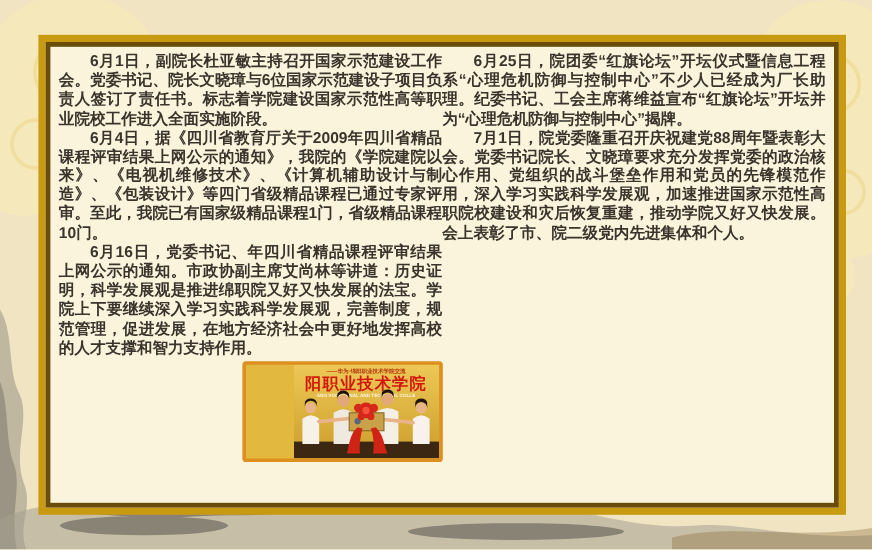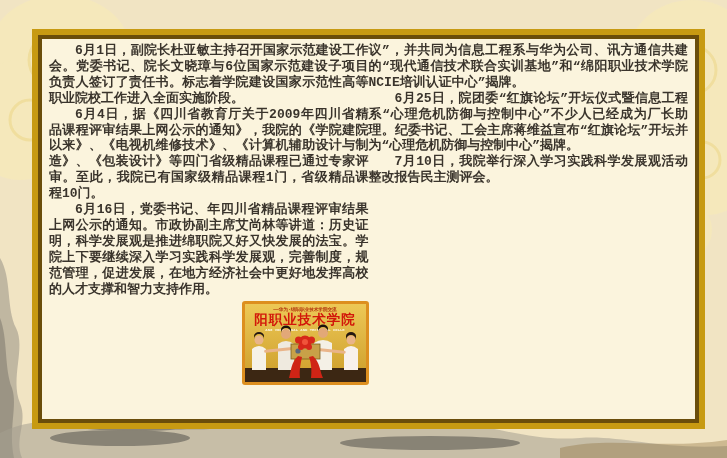--- a/index.html
+++ b/index.html
@@ -18,33 +18,34 @@
   #ink-left{left:0;bottom:0;}
   #ink-bottom{left:0;bottom:0;}
   .frame{
     position:absolute;left:38px;top:35px;width:661px;height:388px;
     box-sizing:border-box;border:4px solid var(--frame-dark);
     box-shadow:0 0 0 6px var(--frame-gold);
     background:var(--content-bg);
     z-index:2;
   }
   .cols{
-    display:flex;padding:4px 7px;height:100%;box-sizing:border-box;font-family:Liberation Mono, monospace;
+    display:flex;padding:4px 7px;height:100%;box-sizing:border-box;
   }
   .col{
     flex:1;min-width:0;
     font-size:13px;line-height:15.9px;font-weight:bold;color:var(--text);
     text-align:justify;
   }
   .col p{margin:0;text-indent:2em;}
   .col p.cont{text-indent:0;}
   .photo{
     float:right;width:121px;height:78px;margin:3px 0 0 6px;
     border:3px solid var(--photo-border);border-radius:3px;overflow:hidden;
     background:#e2b83f;
+    padding-left:40px;
   }
   .photo svg{display:block;}
 </style>
 </head>
 <body>
 
 <svg id="flower-tl" class="decor" width="190" height="210" viewBox="0 0 190 210">
   <g fill="#f6e9ba" opacity="0.85">
     <ellipse cx="60" cy="50" rx="70" ry="55"></ellipse>
     <ellipse cx="20" cy="120" rx="55" ry="60"></ellipse>
@@ -138,19 +139,18 @@
             <circle cx="56" cy="43" r="3" fill="#d6281a"></circle>
               <circle cx="64" cy="43" r="3" fill="#d6281a"></circle>
             <circle cx="60" cy="38" r="3" fill="#f0543a"></circle>
           </g>
         </svg>
       </div>
 
     </div>
 
     <div class="col">
-      <p class="cont">议”，并共同为信息工程系与华为公司、讯方通信共建的“现代通信技术联合实训基地”和“绵阳职业技术学院NCIE培训认证中心”揭牌。</p>
       <p>6月25日，院团委“红旗论坛”开坛仪式暨信息工程系“心理危机防御与控制中心”不少人已经成为厂长助理。纪委书记、工会主席蒋维益宣布“红旗论坛”开坛并为“心理危机防御与控制中心”揭牌。</p>
-      <p>7月10日，我院举行深入学习实践科学发展观活动整改报告民主测评会。</p>
+      <p>7月1日，院党委隆重召开庆祝建党88周年暨表彰大会。党委书记院长、文晓璋要求充分发挥党委的政治核心作用、党组织的战斗堡垒作用和党员的先锋模范作用，深入学习实践科学发展观，加速推进国家示范性高职院校建设和灾后恢复重建，推动学院又好又快发展。会上表彰了市、院二级党内先进集体和个人。</p>
     </div>
 
   </div>
 </div>
 
 </body></html>

